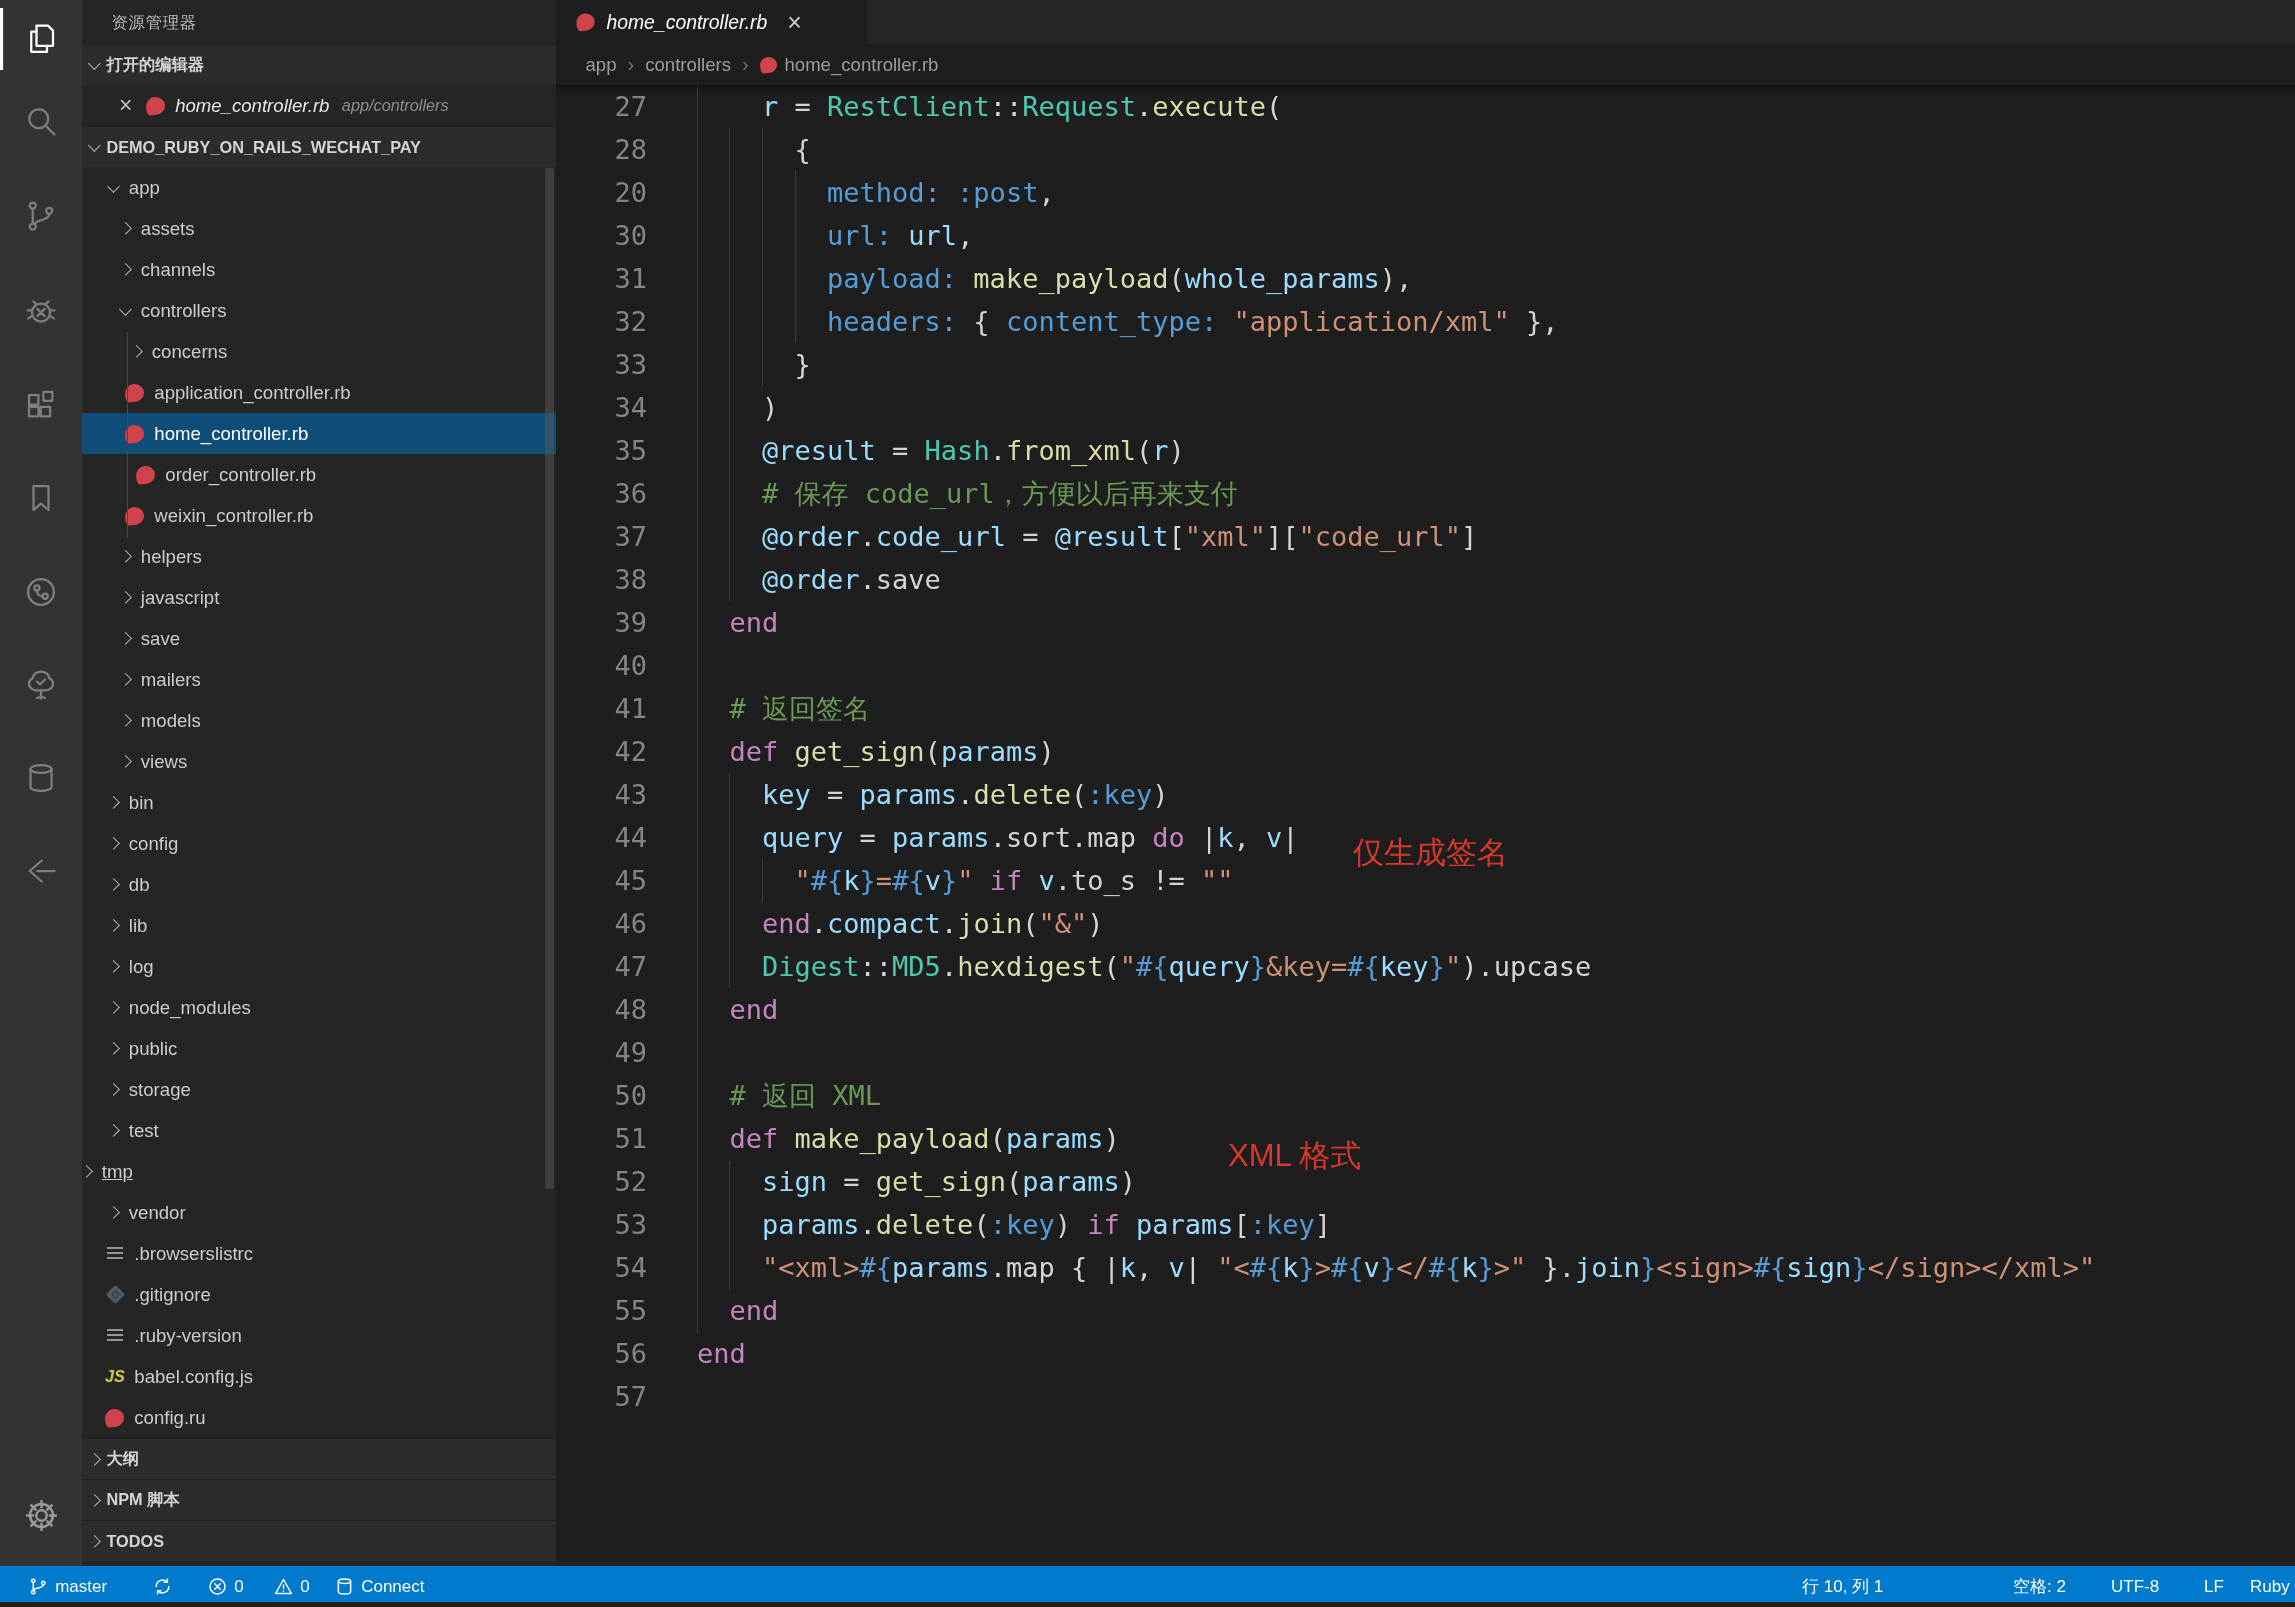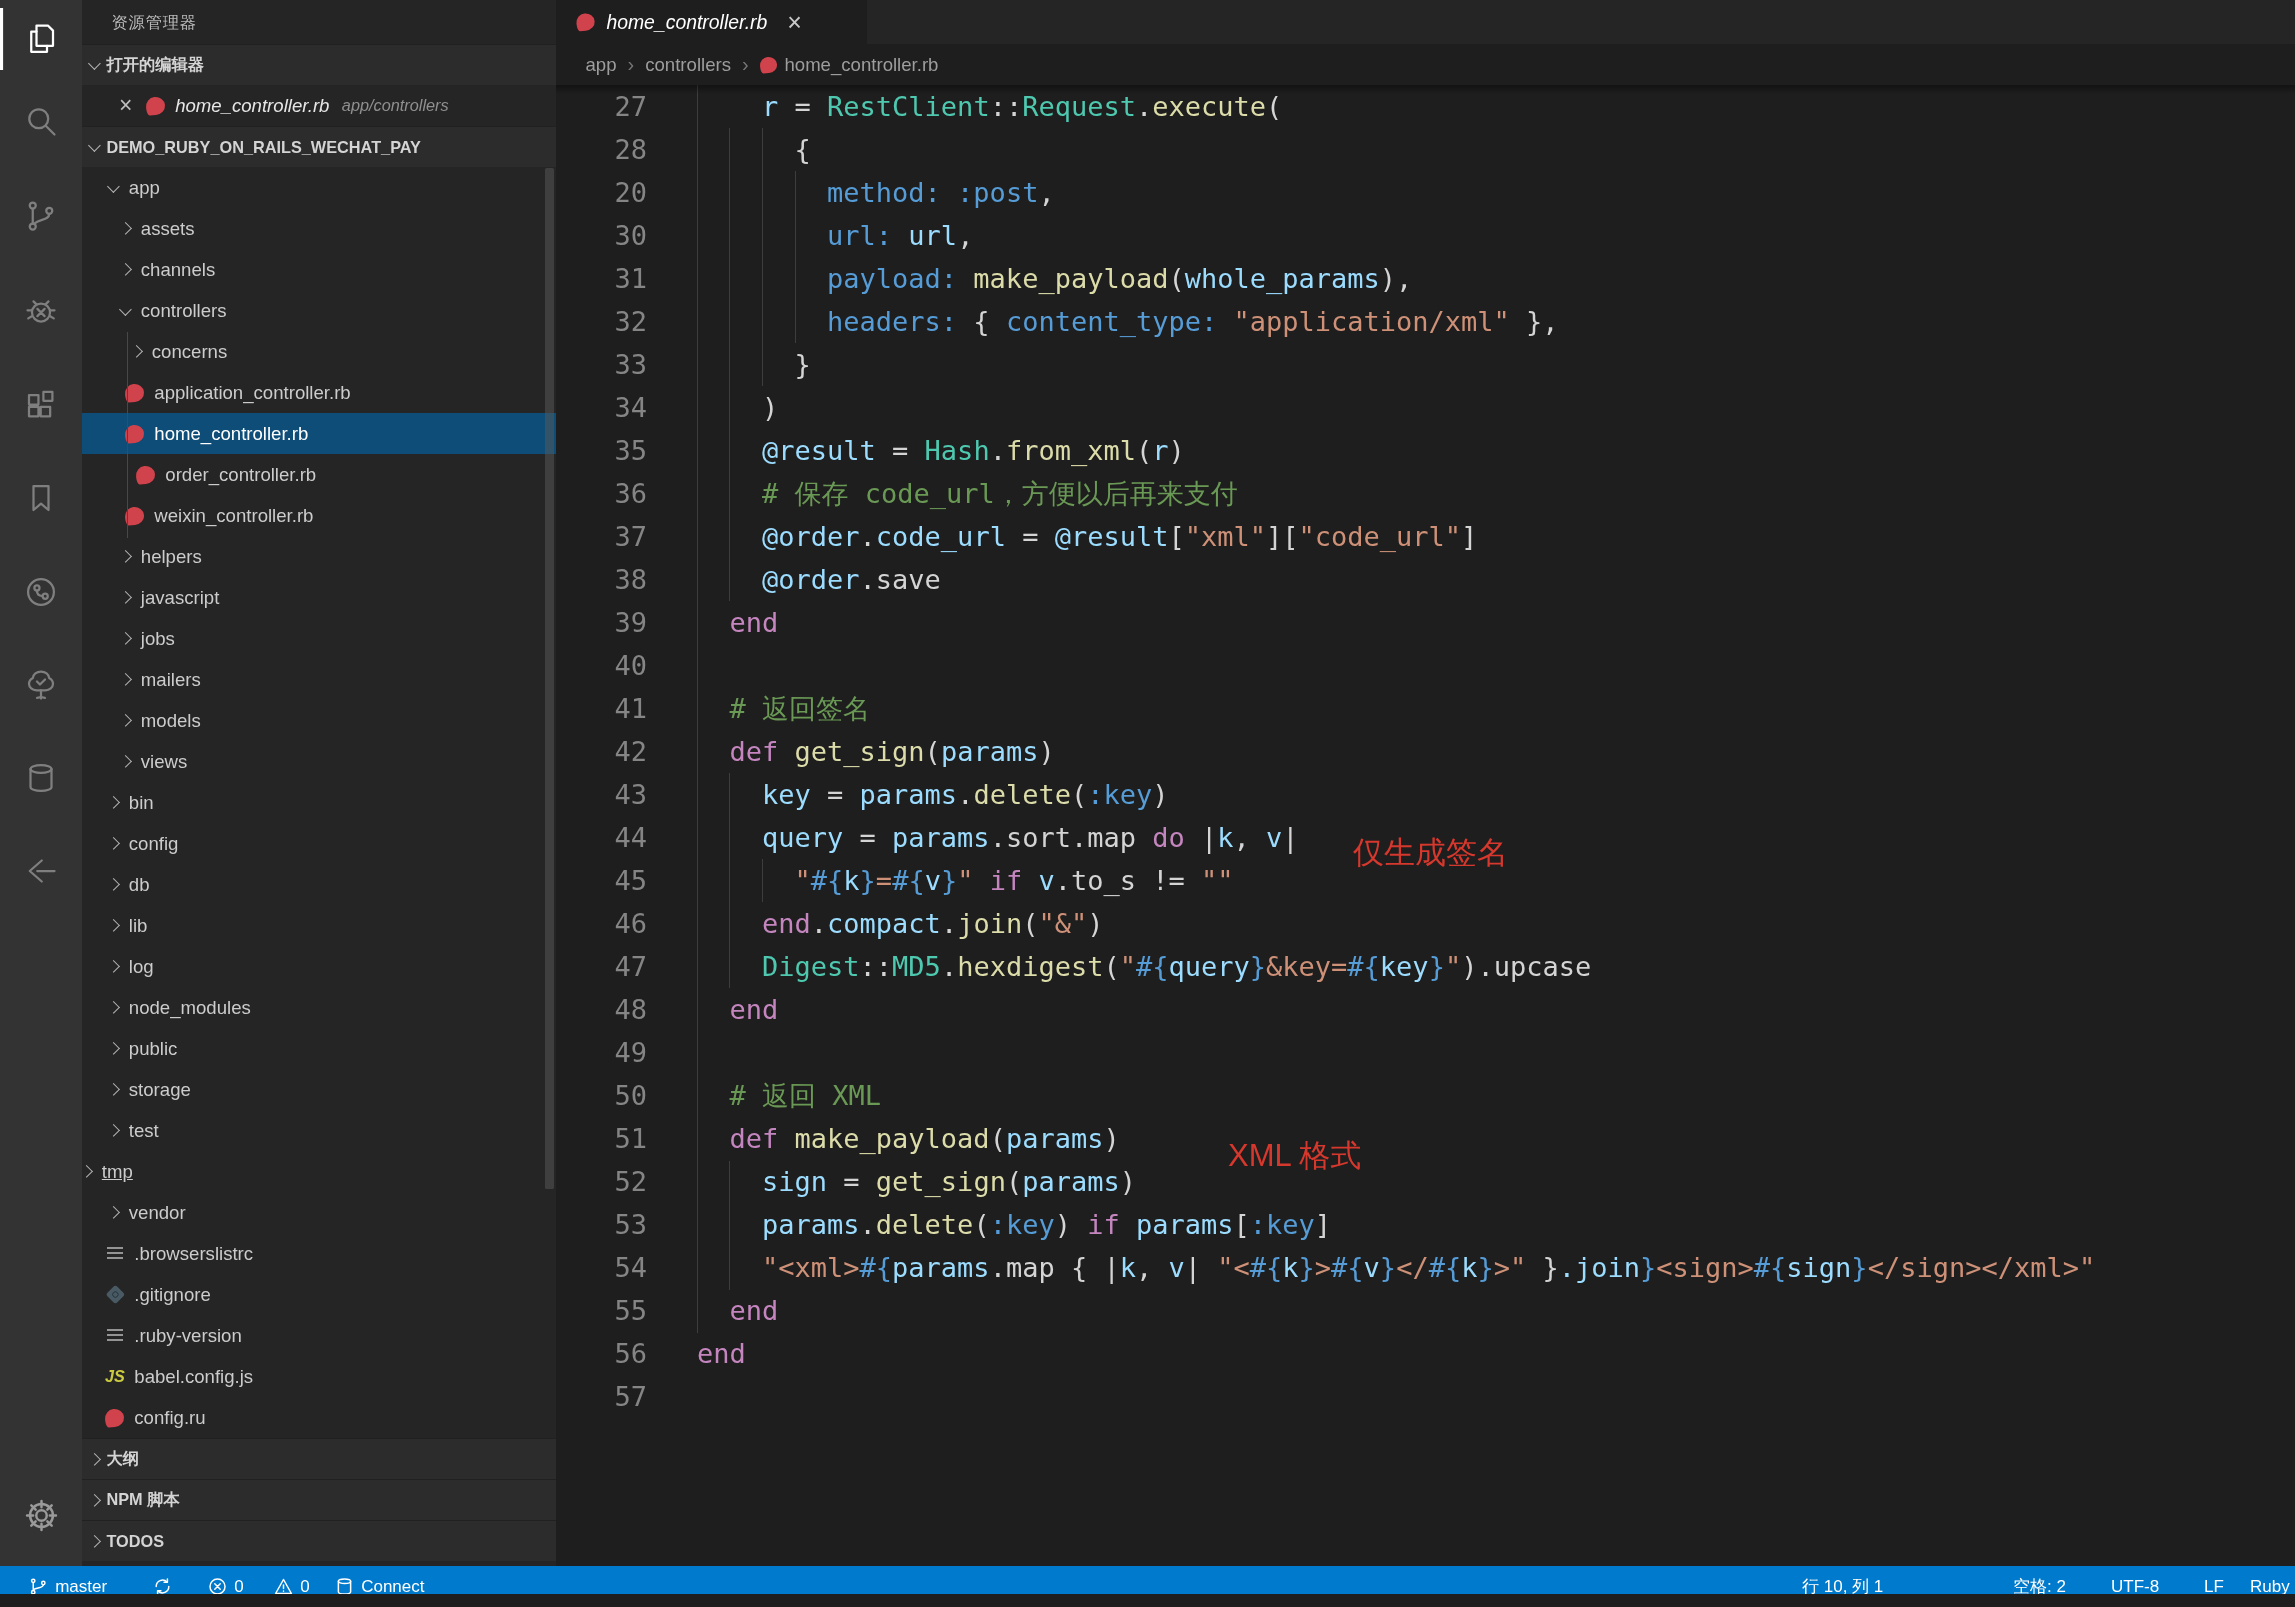--- a/index.html
+++ b/index.html
@@ -57,21 +57,21 @@
   .code::before{content:"";position:absolute;left:0;top:0;width:100%;height:9.3px;background:linear-gradient(rgba(0,0,0,.4),transparent);z-index:3;}
   .code-line{position:relative;height:43px;line-height:43px;white-space:pre;}
   .ln{position:absolute;left:0;top:0;width:91px;text-align:right;color:#858585;}
   .lc{position:absolute;left:141px;top:0;}
   .tw{color:#d4d4d4}.tv{color:#9cdcfe}.tc{color:#4ec9b0}.tf{color:#dcdcaa}
   .tk{color:#c586c0}.ts{color:#ce9178}.ty{color:#569cd6}.tm{color:#6a9955}
   .guide{position:absolute;width:1.2px;background:#3d3d3d;z-index:1;}
   .annotation{position:absolute;color:#d7382d;font-size:31px;white-space:nowrap;z-index:4;font-family:"Liberation Sans",sans-serif;}
 
   
-  .statusbar{position:absolute;left:0;top:1566px;width:2295px;height:28px;background:#007acc;color:#ffffff;font-size:17px;overflow:hidden;z-index:6;}
+  .statusbar{position:absolute;left:0;top:1566px;width:2295px;height:36px;background:#007acc;color:#ffffff;font-size:17px;overflow:hidden;z-index:6;}
   .st-item{position:absolute;top:0;height:41px;display:flex;align-items:center;white-space:nowrap;}
   .st-item svg{width:21px;height:21px;stroke:#ffffff;fill:none;stroke-width:1.7;stroke-linecap:round;stroke-linejoin:round;margin-right:6.2px;}
 </style>
 </head>
 <body>
 
 <div id="app">
 
   <div class="activitybar" id="activitybar">
       <div class="ab-item active" style="top: 7.8px;">
@@ -215,21 +215,21 @@
         <div class="trow" style="padding-left: 39px;">
           <span class="chev right"></span>
           <span class="tlabel">helpers</span>
         </div>
         <div class="trow" style="padding-left: 39px;">
           <span class="chev right"></span>
           <span class="tlabel">javascript</span>
         </div>
         <div class="trow" style="padding-left: 39px;">
           <span class="chev right"></span>
-          <span class="tlabel">jobs</span>
+          <span class="tlabel">save</span>
         </div>
         <div class="trow" style="padding-left: 39px;">
           <span class="chev right"></span>
           <span class="tlabel">mailers</span>
         </div>
         <div class="trow" style="padding-left: 39px;">
           <span class="chev right"></span>
           <span class="tlabel">models</span>
         </div>
         <div class="trow" style="padding-left: 39px;">

